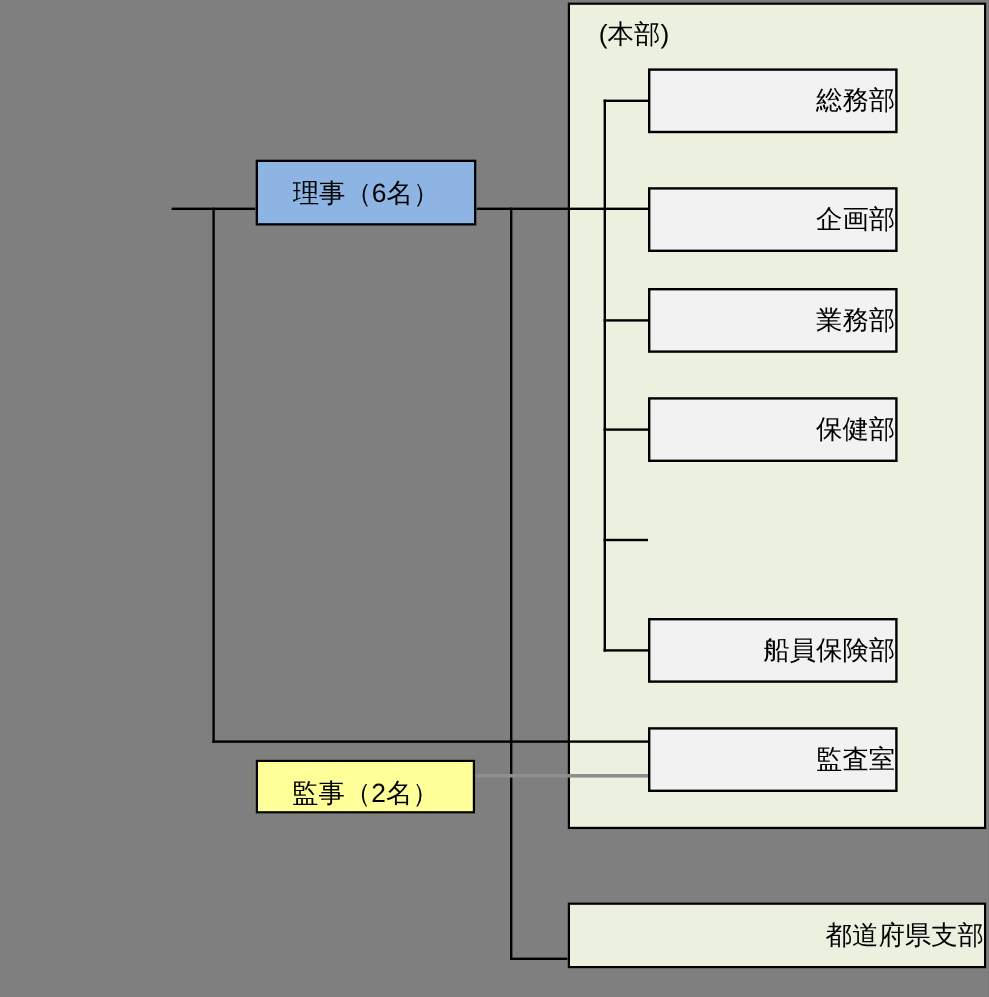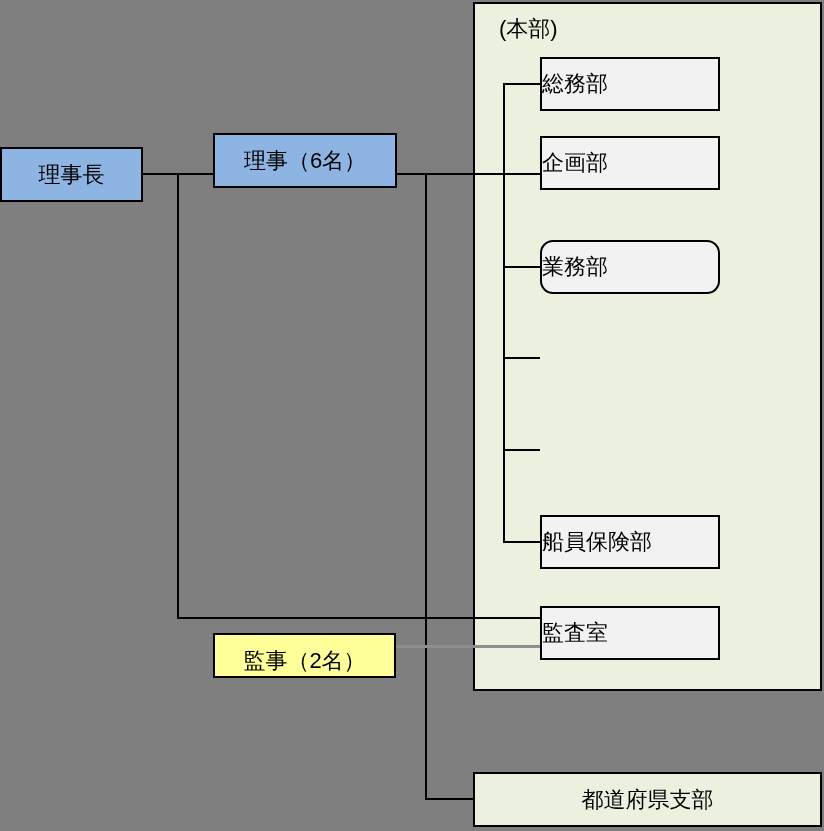--- a/index.html
+++ b/index.html
@@ -24,27 +24,27 @@
   .panel{left:473px; top:2px; width:349px; height:689px;
     background:var(--panel_green); border:2px solid var(--line_black);}
   .panel-label{left:499px; top:14px; white-space:nowrap;}
   
   .president{left:0px; top:147px; width:143px; height:55px;
     background:var(--officer_blue); line-height:51px;}
   .directors{left:213px; top:133px; width:184px; height:55px;
     background:var(--officer_blue); line-height:51px;}
   .auditors{left:213px; top:633px; width:183px; height:45px;
     background:var(--auditor_yellow); line-height:51px;}
-  .branch{left:473px; top:772px; width:349px; height:55px;
-    background:var(--panel_green); line-height:51px;}
+  .branch{left:473px; top:752px; width:349px; height:55px;
+    background:var(--panel_green); line-height:51px;text-align:right;}
   
-  .dept{left:540px; width:180px; height:54px;
+  .dept{left:540px; width:208px; height:54px;
     background:var(--dept_fill); border:2px solid var(--line_black);
-    line-height:50px; text-align:left;}
-  .d0{top:57px;} .d1{top:136px;} .d2{top:240px;border-radius:13px;} .d3{top:331px;}
+    line-height:50px; text-align:right;}
+  .d0{top:57px;} .d1{top:156px;} .d2{top:240px;} .d3{top:331px;}
   .d4{top:423px;} .d5{top:515px;} .d6{top:606px;}
   
   .line{background:var(--line_black);}
   .l-h1{left:143px; top:173px; width:70px;  height:2px;}
   .l-h2{left:397px; top:173px; width:143px; height:2px;}
   .l-v1{left:177px; top:173px; width:2px;   height:446px;}
   .l-h3{left:177px; top:617px; width:363px; height:2px;}
   .l-v2{left:425px; top:173px; width:2px;   height:627px;}
   .l-h4{left:425px; top:798px; width:49px;  height:2px;}
   .l-spine{left:503px; top:83px; width:2px; height:460px;}
@@ -70,39 +70,39 @@
   <div class="abs line l-v2"></div>
   <div class="abs line l-h4"></div>
   <div class="abs line l-spine"></div>
   <div class="abs line l-b0"></div>
   <div class="abs line l-b2"></div>
   <div class="abs line l-b3"></div>
   <div class="abs line l-b4"></div>
   <div class="abs line l-b5"></div>
   <div class="abs l-gray"></div>
 
-  <div class="abs node president">
-    <span class="lbl">理事長</span>
-  </div>
   <div class="abs node directors">
     <span class="lbl">理事（6名）</span>
   </div>
   <div class="abs node auditors">
     <span class="lbl">監事（2名）</span>
   </div>
 
   <div class="abs dept d0">
     <span class="lbl">総務部</span>
   </div>
   <div class="abs dept d1">
     <span class="lbl">企画部</span>
   </div>
   <div class="abs dept d2">
     <span class="lbl">業務部</span>
   </div>
+  <div class="abs dept d3">
+    <span class="lbl">保健部</span>
+  </div>
   <div class="abs dept d5">
     <span class="lbl">船員保険部</span>
   </div>
   <div class="abs dept d6">
     <span class="lbl">監査室</span>
   </div>
 
   <div class="abs node branch">
     <span class="lbl">都道府県支部</span>
   </div>

